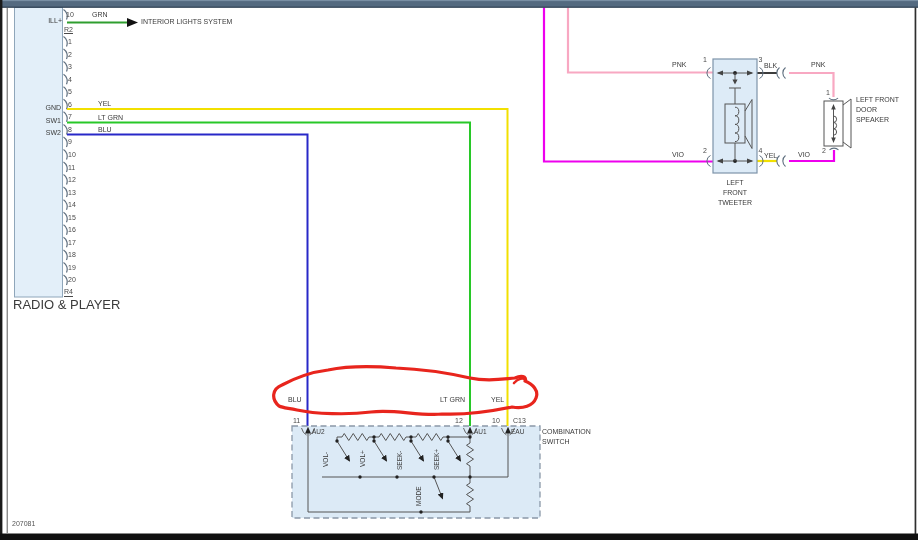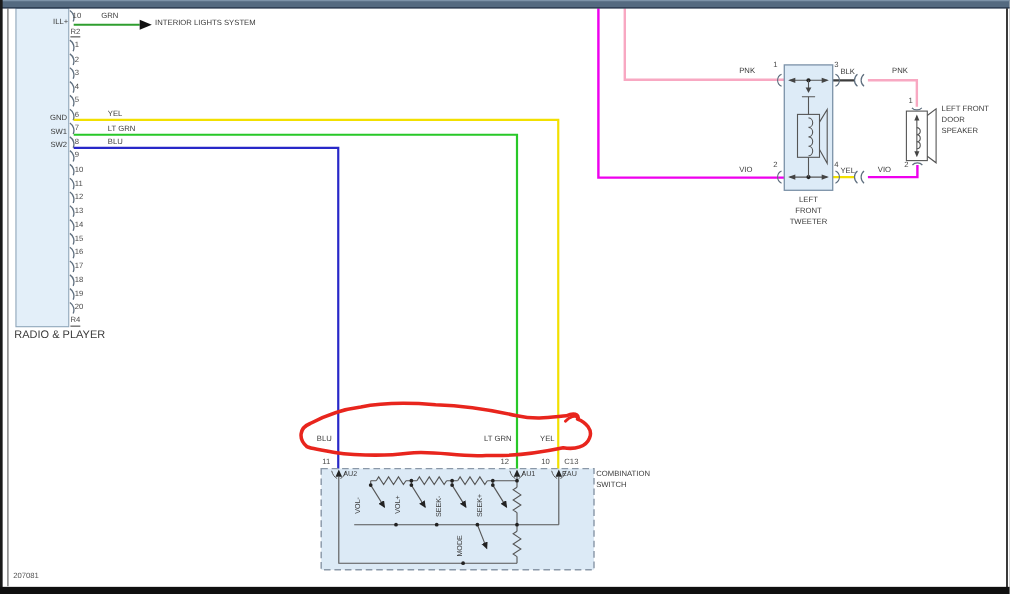--- a/index.html
+++ b/index.html
@@ -153,21 +153,21 @@
   </g>
 </svg>
 
 <div class="lbl rt" style="left:38px;top:17px;width:24px;">ILL+</div>
 <div class="lbl num" style="left:66px;top:11px;">10</div>
 <div class="lbl num" style="left:64px;top:25.5px;"><span class="und">R2</span></div>
 <div class="lbl rt" style="left:37px;top:103.5px;width:24px;">GND</div>
 <div class="lbl rt" style="left:37px;top:116.5px;width:24px;">SW1</div>
 <div class="lbl rt" style="left:37px;top:129px;width:24px;">SW2</div>
 <div class="lbl num" style="left:64px;top:288px;"><span class="und">R4</span></div>
-<div class="lbl" style="left:13px;top:301px;font-size:10px;">RADIO &amp; PLAYER</div>
+<div class="lbl" style="left:13px;top:301px;font-size:13px;">RADIO &amp; PLAYER</div>
 <div id="radio-pins">
       <div class="lbl num" style="left: 68px; top: 38px;">1</div>
       <div class="lbl num" style="left: 68px; top: 50.55px;">2</div>
       <div class="lbl num" style="left: 68px; top: 63.1px;">3</div>
       <div class="lbl num" style="left: 68px; top: 75.65px;">4</div>
       <div class="lbl num" style="left: 68px; top: 88.2px;">5</div>
       <div class="lbl num" style="left: 68px; top: 100.75px;">6</div>
       <div class="lbl num" style="left: 68px; top: 113.3px;">7</div>
       <div class="lbl num" style="left: 68px; top: 125.85px;">8</div>
       <div class="lbl num" style="left: 68px; top: 138.4px;">9</div>

